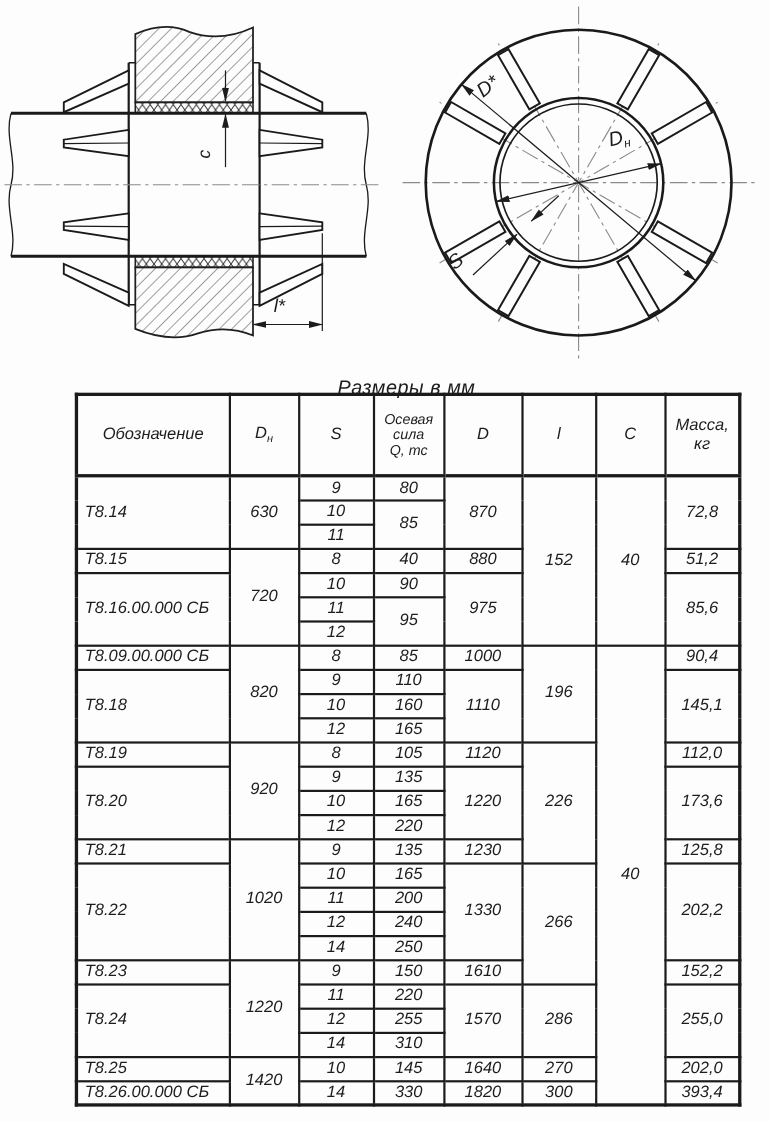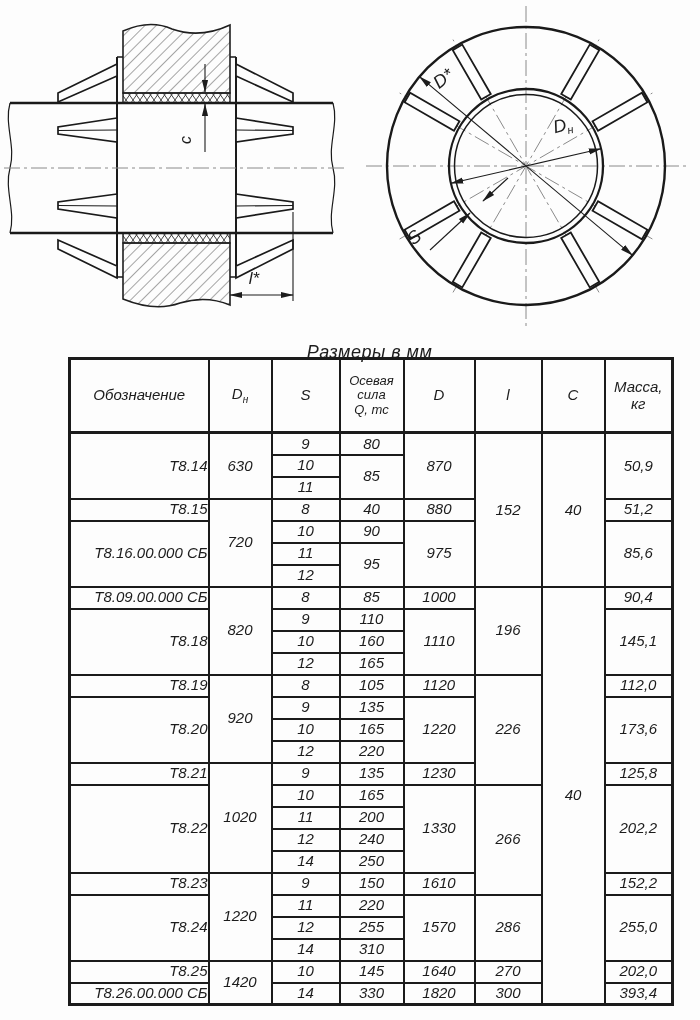--- a/index.html
+++ b/index.html
@@ -14,21 +14,21 @@
              width:603px;font-style:italic;}
   #dim-table td,#dim-table th{border:2px solid #1b1b1b;padding:0;font-weight:normal;
              text-align:center;vertical-align:middle;line-height:1.08;overflow:hidden;}
   #dim-table{border:3px solid #1b1b1b;}
   #dim-table thead tr{height:74px;}
   #dim-table thead th{font-size:15px;border-bottom:3px solid #1b1b1b;}
   #dim-table thead th .ssub{font-size:10px;}
   #dim-table thead th.small-h{font-size:13px;}
   #dim-table tbody tr{height:22px;}
   #dim-table tbody td{font-size:15px;}
-  #dim-table td.c-name{text-align:right;padding-left:6px;}
+  #dim-table td.c-name{text-align:left;padding-left:6px;}
 </style>
 </head>
 <body>
 
 <div id="sheet">
 
   <svg id="section-svg" width="350" height="330" viewBox="0 0 350 330">
     <defs>
       <pattern id="hatch" patternUnits="userSpaceOnUse" width="8" height="8" patternTransform="rotate(-45)">
         <line x1="0" y1="0" x2="8" y2="0" stroke="#3a3a3a" stroke-width="0.9"></line>
@@ -160,21 +160,21 @@
     </thead>
     <tbody>
         <tr>
           <td rowspan="3" class="c-name">Т8.14</td>
           <td rowspan="3">630</td>
           <td>9</td>
           <td>80</td>
           <td rowspan="3">870</td>
           <td rowspan="7">152</td>
           <td rowspan="7">40</td>
-          <td rowspan="3">50,9</td>
+          <td rowspan="3">72,8</td>
         </tr>
         <tr>
           <td>10</td>
           <td rowspan="2">85</td>
         </tr>
         <tr>
           <td>11</td>
         </tr>
         <tr>
           <td class="c-name">Т8.15</td>

